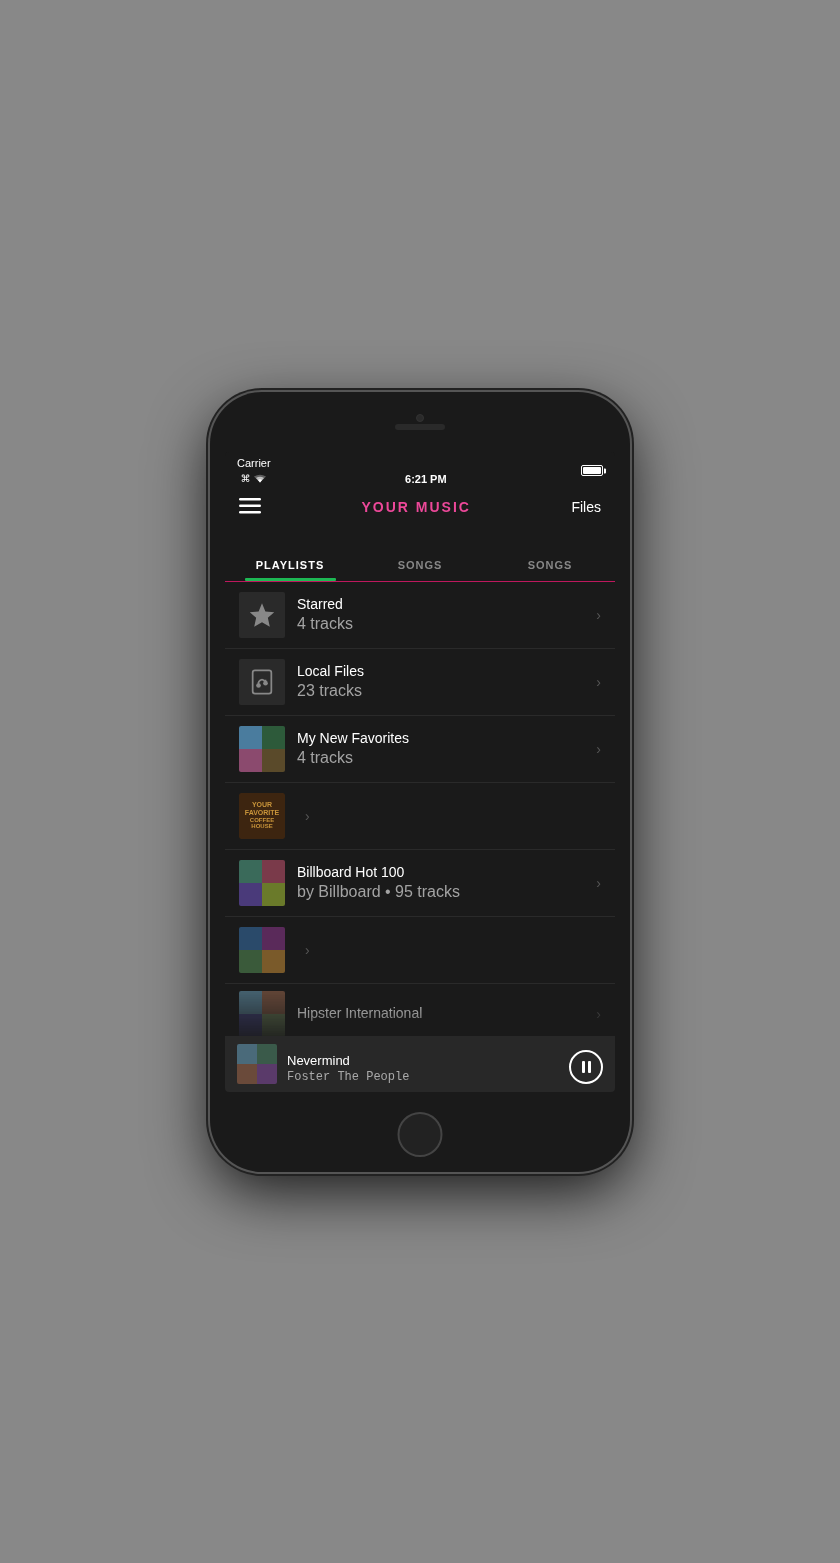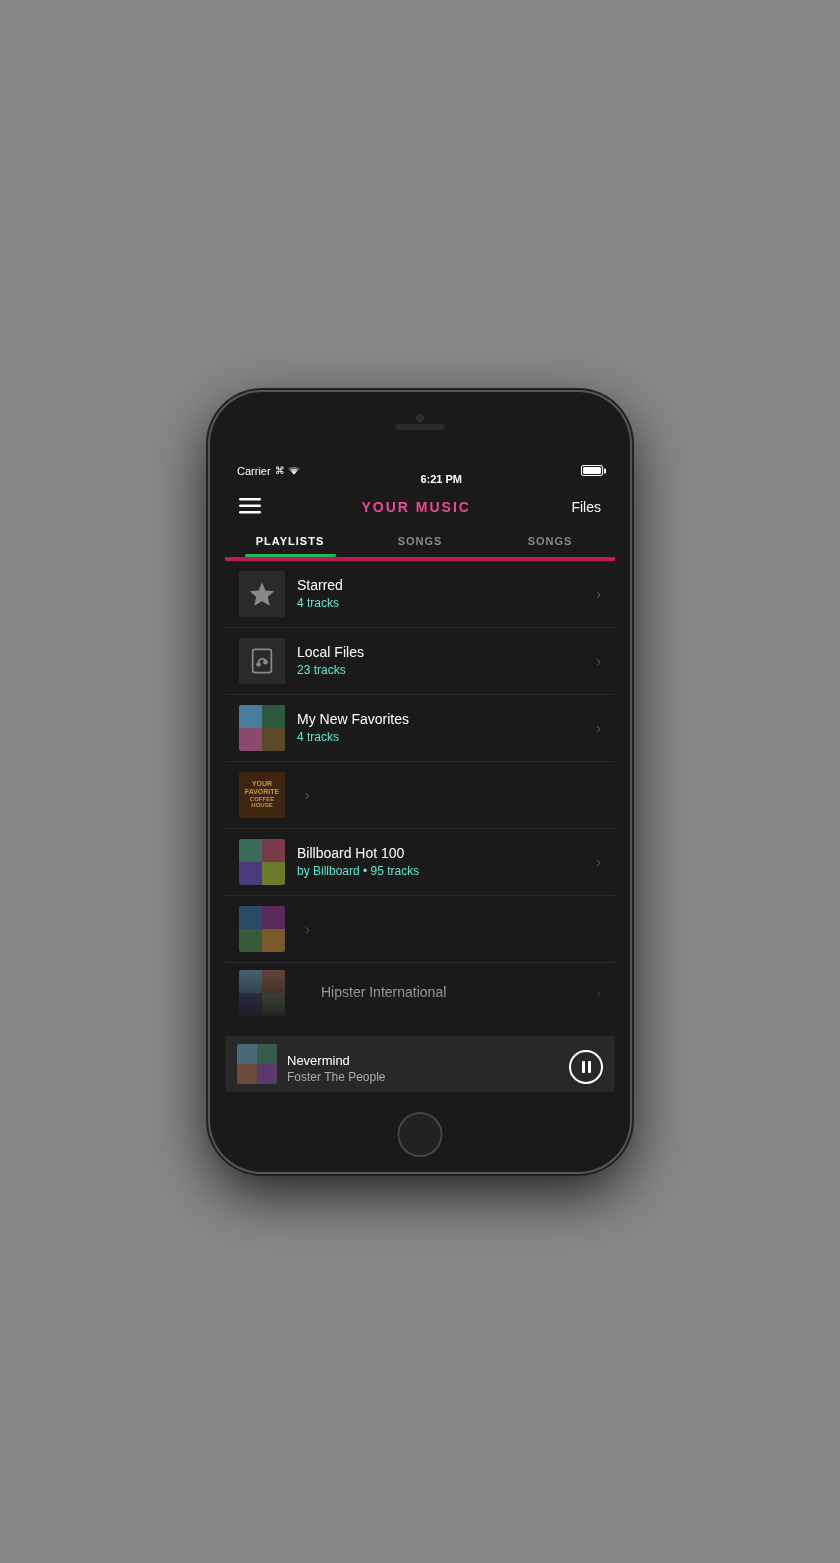--- a/index.html
+++ b/index.html
@@ -97,21 +97,21 @@
     .status-bar {
       background: #1a1a1a;
       display: flex;
       justify-content: space-between;
       align-items: center;
       padding: 5px 12px;
       font-size: 11px;
       color: #fff;
       font-weight: 500;
     }
-    .status-left { display: flex; align-items: center; gap: 4px; }
+    .status-left { display: flex; align-items: center; gap: 4px; flex-direction: column; }
     .status-center { font-size: 11px; font-weight: 600; margin-top: 16px; }
     .status-right { display: flex; align-items: center; gap: 4px; }
     .wifi-icon { font-size: 10px; }
     .battery {
       width: 22px;
       height: 11px;
       border: 1.5px solid #fff;
       border-radius: 2px;
       position: relative;
       display: inline-block;
@@ -146,21 +146,22 @@
       padding: 8px 14px 10px;
     }
     .header-menu { font-size: 18px; color: #fff; line-height: 1; }
     .header-title { font-size: 14px; font-weight: 700; color: #ec4899; letter-spacing: 2px; }
     .header-edit { font-size: 14px; color: #fff; font-weight: 400; }
 
     
     .tabs {
       background: #1a1a1a;
       display: flex;
-      border-bottom: 4px solid #be185d;
+      border-bottom: 1px solid #be185d;
+      margin-top: 24px;
     }
     .tab {
       flex: 1;
       text-align: center;
       padding: 8px 0 10px;
       font-size: 11px;
       font-weight: 700;
       color: #888;
       letter-spacing: 1px;
       position: relative;
@@ -275,22 +276,22 @@
     .playlist-name {
       font-size: 14px;
       color: #fff;
       font-weight: 400;
       white-space: nowrap;
       overflow: hidden;
       text-overflow: ellipsis;
       margin-bottom: 3px;
     }
     .playlist-meta {
-      font-size: 12px;
-      color: #5eead4;
+      font-size: 16px;
+      color: #a3a3a3;
     }
 
     .chevron {
       color: #555;
       font-size: 14px;
       margin-left: 8px;
     }
 
     
     .now-playing {
@@ -318,20 +319,21 @@
     }
     .now-playing-title {
       font-size: 13px;
       color: #fff;
       font-weight: 500;
       margin-bottom: 2px;
     }
     .now-playing-artist {
       font-size: 12px;
       color: #aaa;
+      font-family: Liberation Mono, monospace;
     }
     .pause-btn {
       width: 34px;
       height: 34px;
       border-radius: 50%;
       border: 2px solid #fff;
       display: flex;
       align-items: center;
       justify-content: center;
       margin-left: 8px;
@@ -352,21 +354,20 @@
       display: flex;
       flex-direction: column;
       height: 100%;
     }
 
     
     .playlist-item.partial {
       overflow: hidden;
       max-height: 40px;
       mask-image: linear-gradient(to bottom, rgba(0,0,0,1) 0%, rgba(0,0,0,0) 100%);
-      gap: 24px;
       -webkit-mask-image: linear-gradient(to bottom, rgba(0,0,0,1) 0%, rgba(0,0,0,0) 100%);
     }
   </style>
 </head>
 <body>
 
 <div class="phone-outer">
   <div class="camera"></div>
   <div class="speaker"></div>
 

